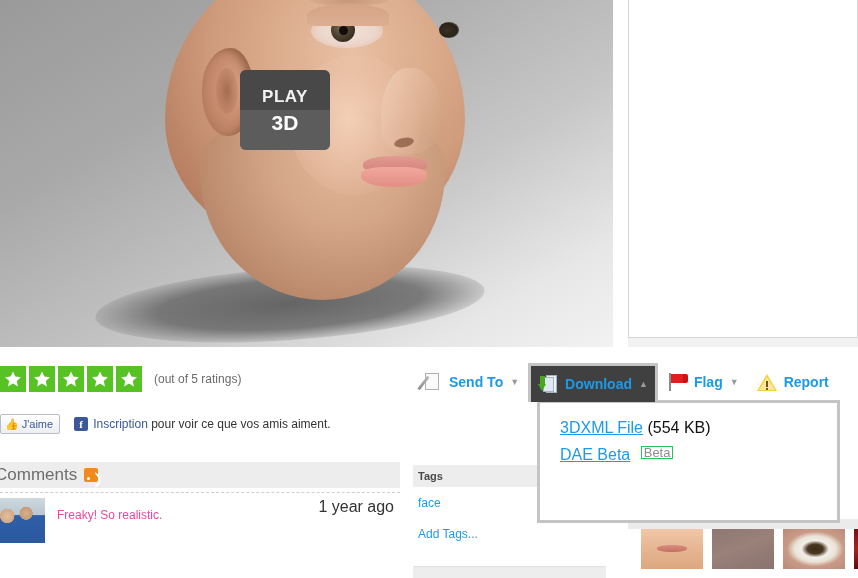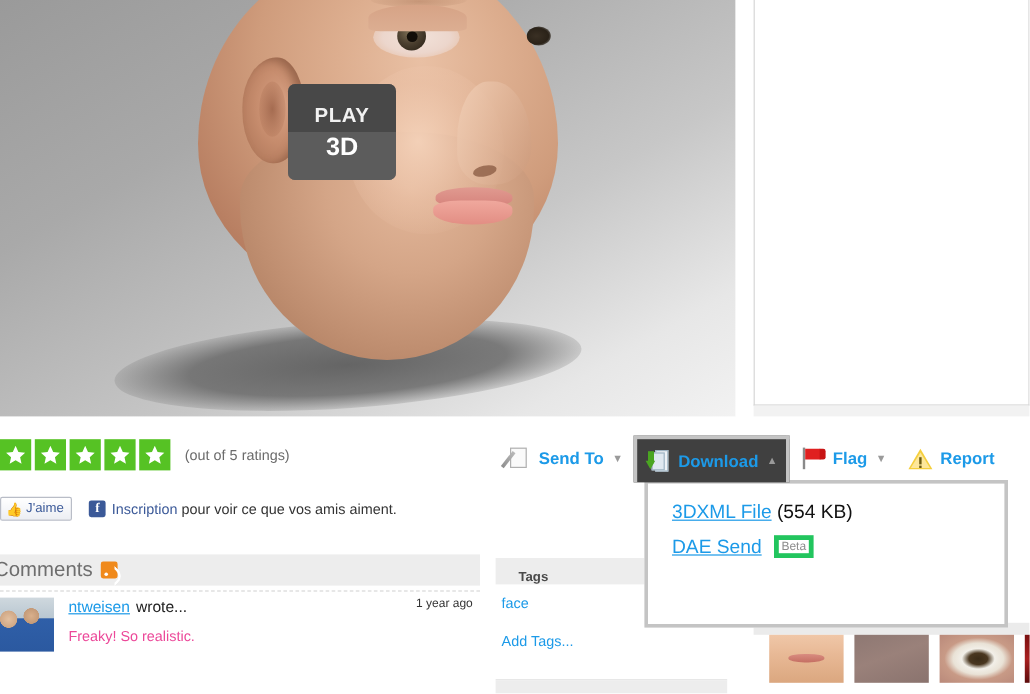--- a/index.html
+++ b/index.html
@@ -184,21 +184,21 @@
   
   .dl-panel {
     position: absolute; left: 537px; top: 400px; width: 303px; height: 123px;
     background: #ffffff; border: 3px solid #c4c4c4; z-index: 5;
   }
   .dl-list { padding: 16px 0 0 20px; }
   .dl-row { margin-bottom: 9px; font-size: 16px; color: #111; white-space: nowrap; }
   .dl-link { color: #1c9ae8; text-decoration: underline; cursor: pointer; }
   .dl-size { color: #111; }
   .badge-beta {
-    display: inline-block; font-size: 10px; color: #8d8d8d; border: 4px solid #22c55e;
+    display: inline-block; font-size: 13px; color: #8d8d8d; border: 1px solid #22c55e;
     padding: 0 2px; margin-left: 6px; vertical-align: 3px; line-height: 11px;
   }
 
   
   .rating-row { position: absolute; left: 0px; top: 366px; display: flex; align-items: center; }
   .star {
     width: 26px; height: 26px; background: #56c224; margin-right: 3px;
     display: flex; align-items: center; justify-content: center;
   }
   .star svg { display: block; }
@@ -245,27 +245,27 @@
     background:
       linear-gradient(180deg, rgba(0,0,0,0) 55%, rgba(30,60,140,0.0) 100%),
       radial-gradient(circle at 58% 34%, #d9b08c 0%, #c49a78 16%, rgba(0,0,0,0) 17%),
       radial-gradient(circle at 16% 40%, #e3c0a0 0%, #d0a886 15%, rgba(0,0,0,0) 16%),
       linear-gradient(180deg, #cfd8de 0%, #b9c7d1 38%, #2f5fa8 39%, #2b59a0 100%);
   }
   .c-body { margin-left: 12px; flex: 1; position: relative; }
   .c-line1 { display: flex; align-items: baseline; }
   .c-user { color: #1c9ae8; text-decoration: underline; cursor: pointer; font-size: 13px; }
   .c-wrote { font-size: 13px; color: #222; margin-left: 5px; }
-  .c-ago { position: absolute; right: 6px; top: 0; font-size: 10px; color: #333; }
+  .c-ago { position: absolute; right: 6px; top: 0; font-size: 16px; color: #333; }
   .c-text { margin-top: 10px; font-size: 12px; color: #ec4899; }
 
   
   .tags-head {
     position: absolute; left: 413px; top: 465px; width: 193px; height: 22px;
-    background: #ededed; display: flex; align-items: flex-end; padding-left: 19px;
+    background: #ededed; display: flex; align-items: center; padding-left: 5px;
   }
   .tags-title { font-size: 11px; font-weight: bold; color: #4a4a4a; }
   .tag-item { position: absolute; left: 418px; top: 496px; font-size: 12px; color: #1c9ae8; cursor: pointer; }
   .tag-add  { position: absolute; left: 418px; top: 527px; font-size: 12px; color: #1c9ae8; cursor: pointer; }
   .tags-sep { position: absolute; left: 413px; top: 566px; width: 193px; border-top: 1px solid #e2e2e2; }
   .tags-foot { position: absolute; left: 413px; top: 567px; width: 193px; height: 11px; background: #ededed; }
 
   
   .thumbs { position: absolute; left: 641px; top: 529px; display: flex; }
   .thumb { width: 62px; height: 40px; margin-right: 9px; }
@@ -396,39 +396,35 @@
     </div>
   </div>
 
   <div class="dl-panel">
     <div class="dl-list">
       <div class="dl-row">
         <span class="dl-link">3DXML File</span>
         <span class="dl-size">(554 KB)</span>
       </div>
       <div class="dl-row">
-        <span class="dl-link">DAE Send</span>
+        <span class="dl-link">DAE Beta</span>
         <span class="badge-beta">Beta</span>
       </div>
     </div>
   </div>
 
   <div class="comments-head">
     <span class="comments-title">Comments</span>
     <span class="rss-ico"></span>
   </div>
   <div class="comments-sep"></div>
 
   <div class="comment">
     <div class="c-avatar"></div>
     <div class="c-body">
-      <div class="c-line1">
-        <span class="c-user">ntweisen</span>
-        <span class="c-wrote">wrote...</span>
-      </div>
       <div class="c-ago">1 year ago</div>
       <div class="c-text">Freaky! So realistic.</div>
     </div>
   </div>
 
   <div class="tags-head">
     <span class="tags-title">Tags</span>
   </div>
   <div class="tag-item">face</div>
   <div class="tag-add">Add Tags...</div>

